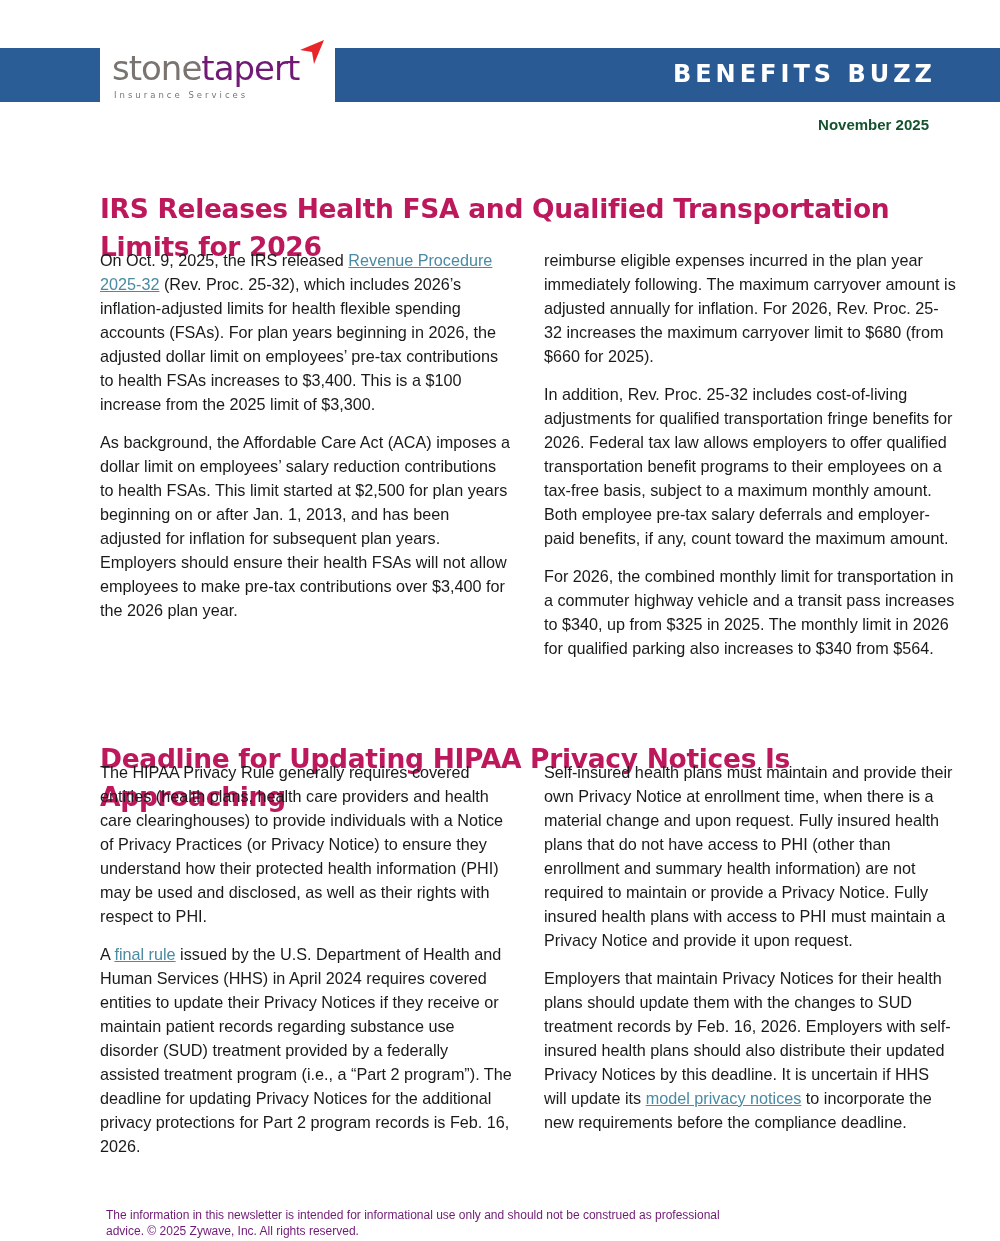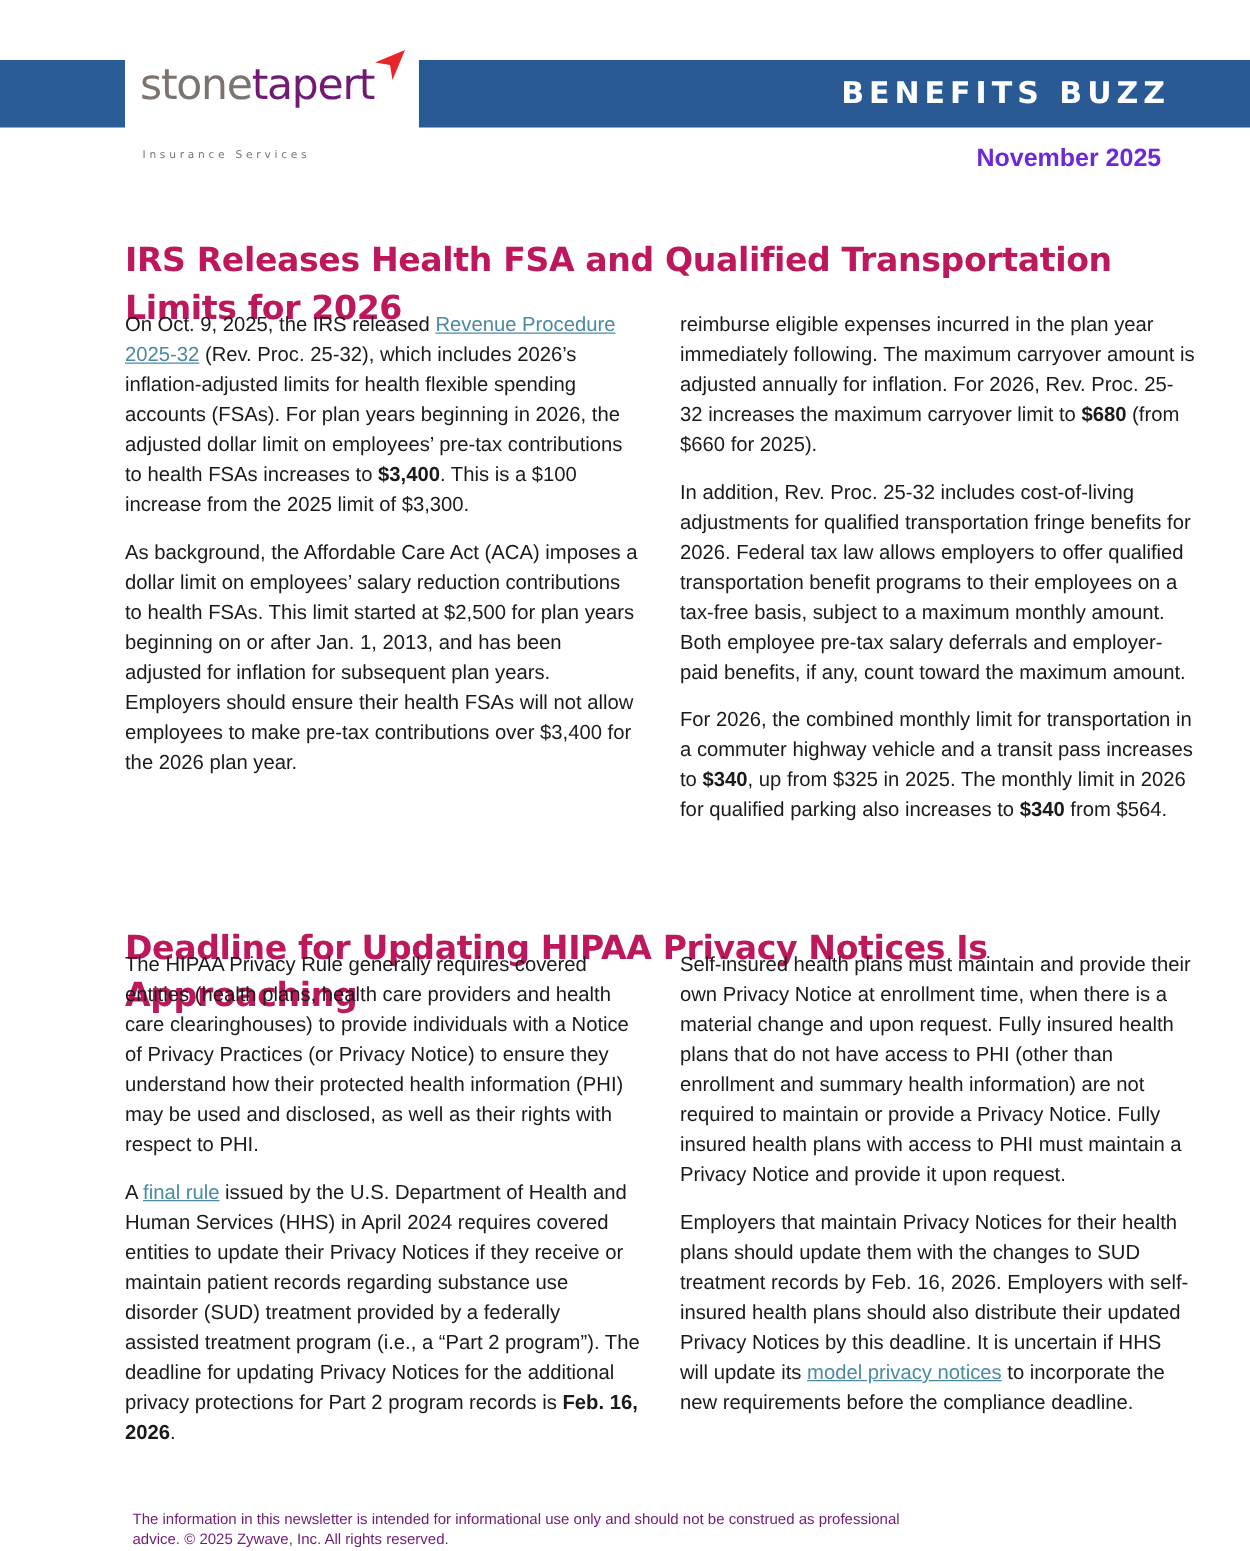--- a/index.html
+++ b/index.html
@@ -5,38 +5,38 @@
     * { box-sizing: border-box; margin: 0; padding: 0; }
     html, body { width: 1000px; height: 1241px; background: #ffffff; overflow: hidden; }
     body { font-family: "DejaVu Sans", sans-serif; color: #1a1a1a; position: relative; }
 
     .header-band { position: absolute; top: 48px; left: 0; width: 1000px; height: 54px; }
     .band-left { position: absolute; left: 0; top: 0; width: 100px; height: 54px; background: #2a5c96; }
     .band-right { position: absolute; left: 335px; top: 0; width: 665px; height: 54px; background: #2a5a94; }
     .logo { position: absolute; left: 100px; top: -8px; width: 235px; height: 64px; background: #fff; }
     .logo-stone { position: absolute; left: 12px; top: 8px; font-family: "DejaVu Sans", sans-serif; font-size: 34px; font-weight: normal; color: #7a7470; letter-spacing: -1px; }
     .logo-tapert { color: #701a75; }
-    .logo-sub { position: absolute; left: 14px; top: 50px; font-size: 8.5px; letter-spacing: 3px; color: #7a7470; margin-top: 29px; }
+    .logo-sub { position: absolute; left: 14px; top: 50px; font-size: 8.5px; letter-spacing: 3px; color: #7a7470; }
     .logo-arrow { position: absolute; left: 198px; top: -2px; width: 28px; height: 28px; }
     .newsletter-title { position: absolute; right: 64px; top: 12px; font-family: "DejaVu Sans", sans-serif; font-weight: bold; font-size: 24px; letter-spacing: 4px; color: #ffffff; }
 
-    .issue-date { position: absolute; right: 71px; top: 116px; font-size: 20px; font-weight: bold; color: #6d28d9; font-family: "Liberation Sans", sans-serif; }
+    .issue-date { position: absolute; right: 71px; top: 116px; font-size: 15px; font-weight: bold; color: #14532d; font-family: "Liberation Sans", sans-serif; }
 
     .article-heading { position: absolute; left: 100px; font-family: "DejaVu Sans", sans-serif; font-weight: bold; color: #be185d; font-size: 26.5px; line-height: 38px; letter-spacing: -0.3px; margin-top: 24px; }
     .heading-1 { top: 166px; width: 860px; }
     .heading-2 { top: 716px; width: 880px; }
 
     .col { position: absolute; width: 412px; font-family: "Liberation Sans", sans-serif; font-size: 16.2px; line-height: 24px; color: #1a1a1a; }
     .col p { margin-bottom: 14px; }
     .col-a1 { left: 100px; top: 248px; }
     .col-a2 { left: 544px; top: 248px; }
     .col-b1 { left: 100px; top: 760px; }
     .col-b2 { left: 544px; top: 760px; }
     .col a { color: #4a8aa3; text-decoration: underline; }
-    .col b { font-weight: bold; }
+    .col b { font-weight: normal; }
 
     .footer-disclaimer { position: absolute; left: 106px; top: 1207px; width: 640px; font-family: "Liberation Sans", sans-serif; font-size: 12px; line-height: 16px; color: #701a75; }
   </style>
 </head>
 <body>
 
 <div class="header-band">
   <div class="band-left"></div>
   <div class="band-right">
     <div class="newsletter-title">BENEFITS BUZZ</div>

